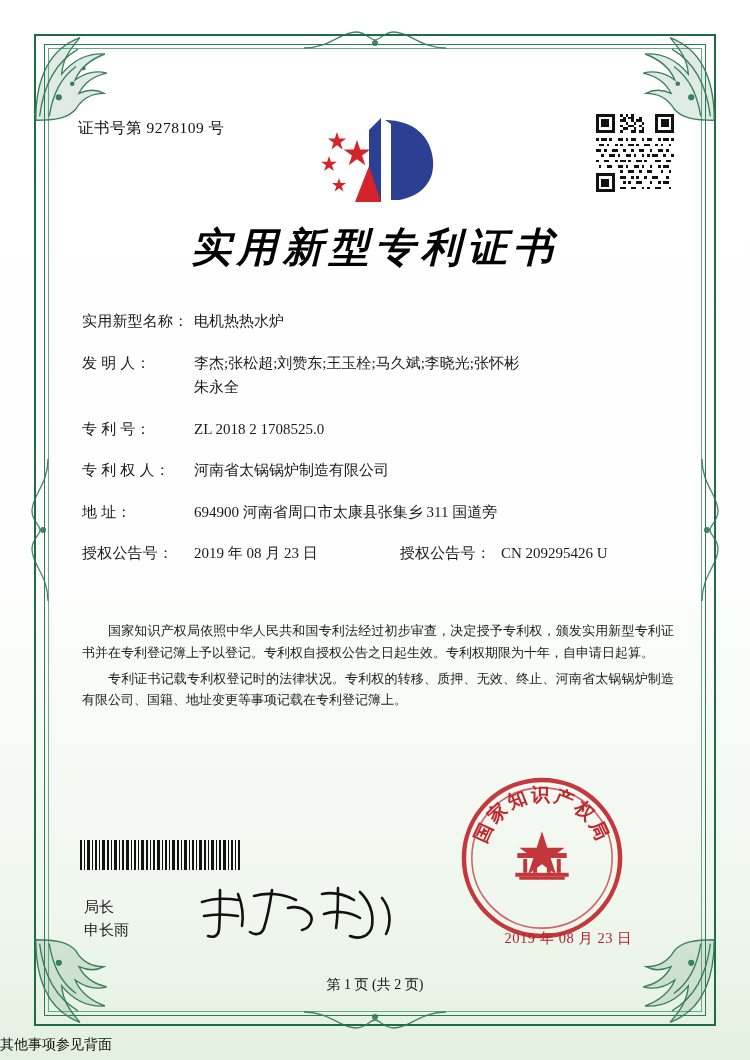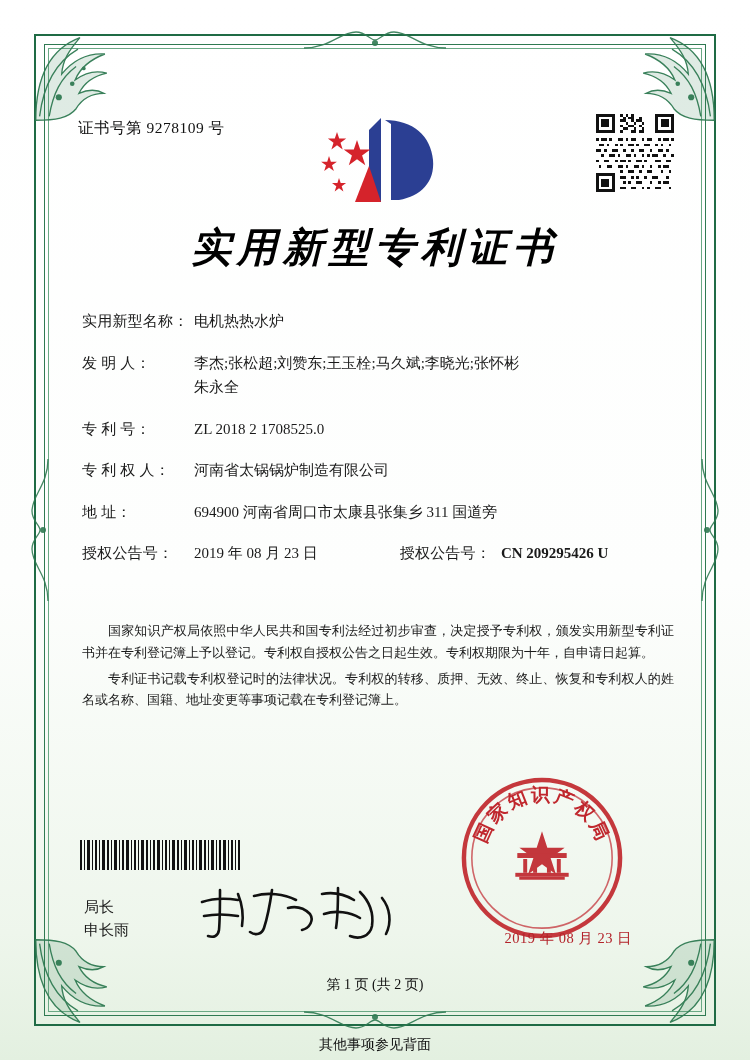--- a/index.html
+++ b/index.html
@@ -154,21 +154,20 @@
     margin-top: 2px;
   }
   .row.two .lab2 {
     display: inline-block;
     margin-left: 82px;
     letter-spacing: .2px;
   }
   .row.two .val2 {
     display: inline-block;
     margin-left: 10px;
-    font-weight: bold;
   }
 
   .para {
     position: absolute;
     left: 20px;
     right: 14px;
     top: 560px;
     font-size: 13px;
     line-height: 1.68;
     text-align: justify;
@@ -228,21 +227,20 @@
     text-align: center;
     font-size: 14px;
     color: #111;
     margin-top: 36px;
   }
 
   .footnote {
     position: absolute;
     left: 0; right: 0;
     bottom: 6px;
-    text-align: center;
     font-size: 14px;
     color: #111;
   }
 </style>
 </head>
 <body>
 
 <div class="page">
 
   <div class="border-outer"></div>
@@ -479,21 +477,21 @@
       </div>
 
       <div class="row two">
         <span class="lab">授权公告号：</span><span class="val">2019 年 08 月 23 日</span><span class="lab2">授权公告号：</span><span class="val2">CN 209295426 U</span>
       </div>
 
     </div>
 
     <div class="para">
       <p>国家知识产权局依照中华人民共和国专利法经过初步审查，决定授予专利权，颁发实用新型专利证书并在专利登记簿上予以登记。专利权自授权公告之日起生效。专利权期限为十年，自申请日起算。</p>
-      <p>专利证书记载专利权登记时的法律状况。专利权的转移、质押、无效、终止、恢复和专利权人的姓名或名称、国籍、地址变更等事项记载在专利登记簿上。</p>
+      <p>专利证书记载专利权登记时的法律状况。专利权的转移、质押、无效、终止、河南省太锅锅炉制造有限公司、国籍、地址变更等事项记载在专利登记簿上。</p>
     </div>
 
     <div class="barcode">
       <svg viewBox="0 0 160 30" shape-rendering="crispEdges">
         <g fill="#111">
           <rect x="0" y="0" width="2" height="30"></rect>
             <rect x="4" y="0" width="1" height="30"></rect>
           <rect x="7" y="0" width="3" height="30"></rect>
             <rect x="12" y="0" width="1" height="30"></rect>
           <rect x="15" y="0" width="2" height="30"></rect>

